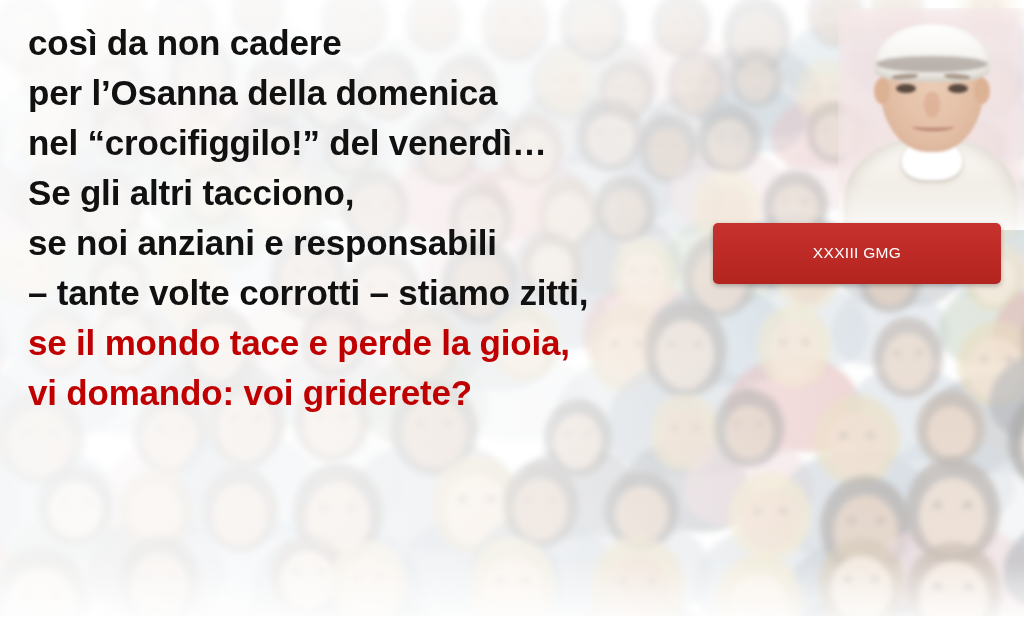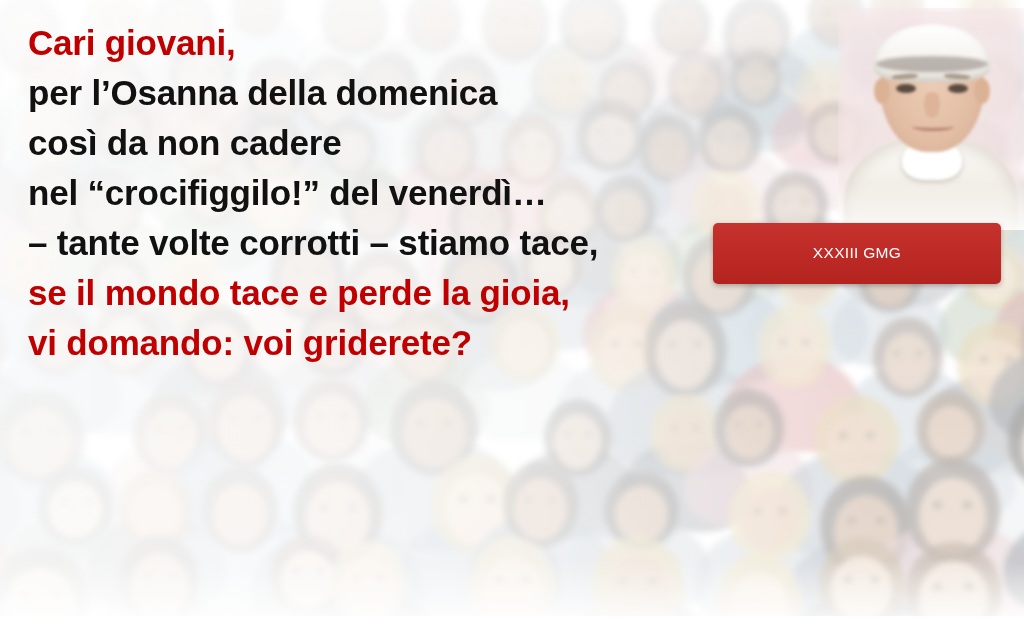--- a/index.html
+++ b/index.html
@@ -772,23 +772,24 @@
       <div class="p-mouth"></div>
     </div>
     <div class="p-soft"></div>
   </div>
 
   <div class="caption">
     <div class="caption-line">XXXIII GMG</div>
   </div>
 
   <div class="quote" id="quote">
-      <div class="qline"><span class="seg red">Cari giovani,</span></div>
+      <div class="qline"><span class="seg black">così da non cadere</span></div>
       <div class="qline"><span class="seg black">per l’Osanna della domenica</span></div>
-      <div class="qline"><span class="seg black">così da non cadere</span></div>
       <div class="qline"><span class="seg black">nel “crocifiggilo!” del venerdì…</span></div>
-      <div class="qline"><span class="seg black">– tante volte corrotti – stiamo tace,</span></div>
+      <div class="qline"><span class="seg black">Se gli altri tacciono,</span></div>
+      <div class="qline"><span class="seg black">se noi anziani e responsabili</span></div>
+      <div class="qline"><span class="seg black">– tante volte corrotti – stiamo zitti,</span></div>
       <div class="qline"><span class="seg red">se il mondo tace e perde la gioia,</span></div>
       <div class="qline"><span class="seg red">vi domando: voi griderete?</span></div>
     </div>
 
   <div class="bottom-band"></div>
 </div>
 
 </body></html>

